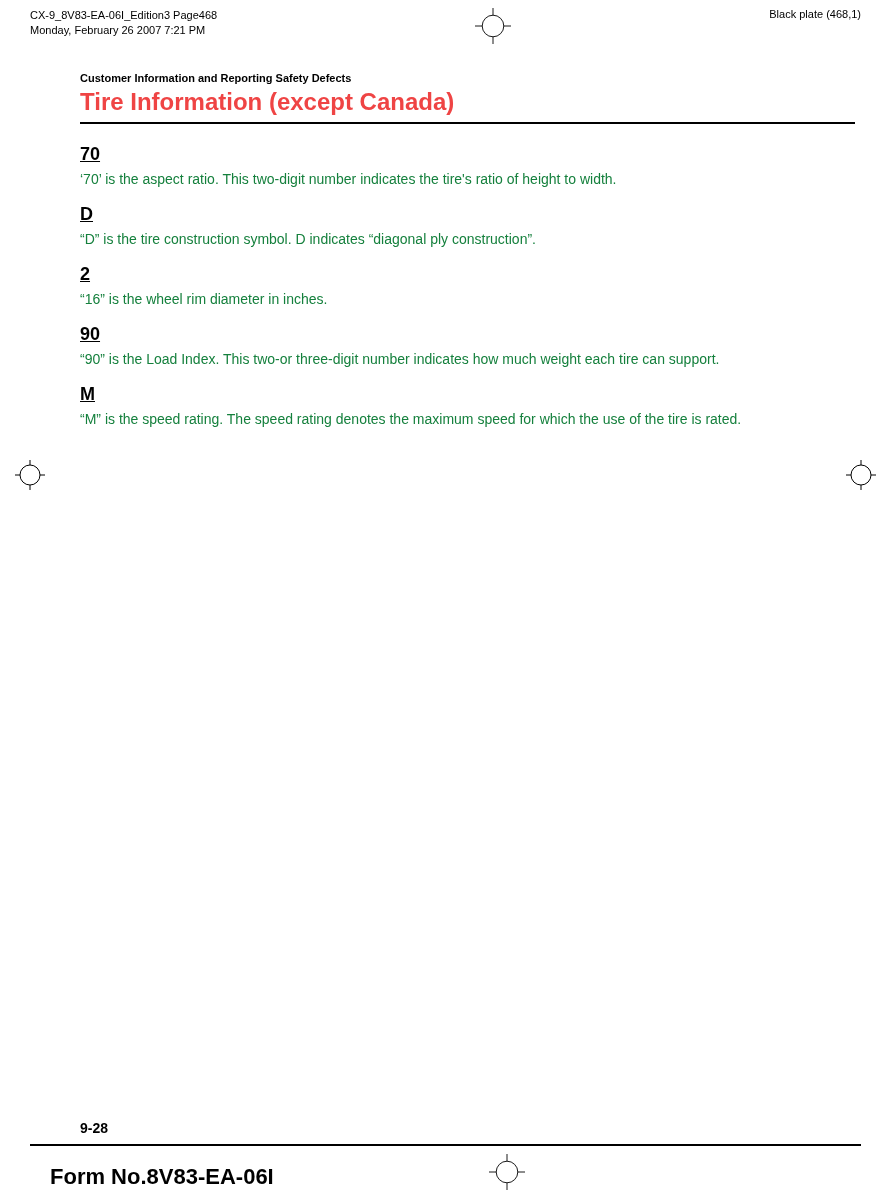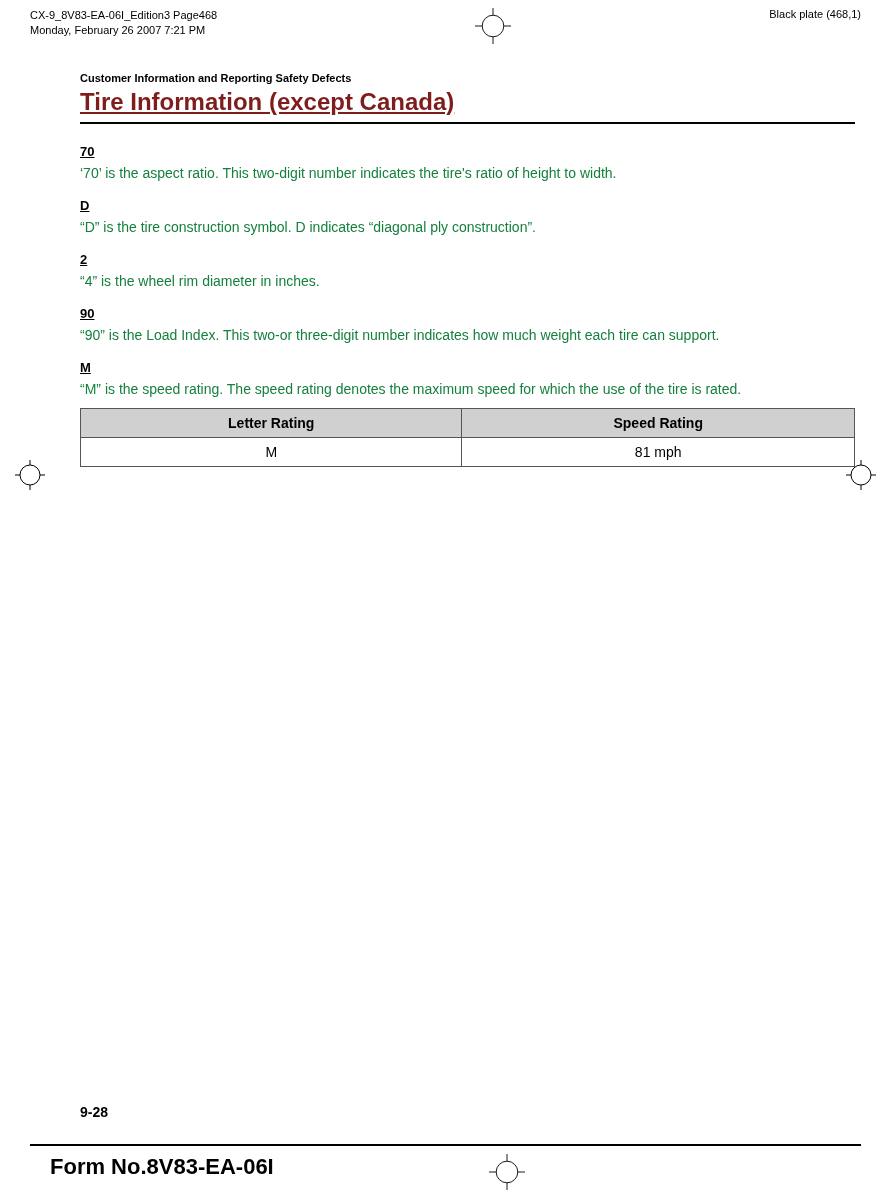--- a/index.html
+++ b/index.html
@@ -62,39 +62,38 @@
     .section-label {
       font-size: 11px;
       font-weight: bold;
       margin-bottom: 4px;
       color: #000;
     }
 
     .page-title {
       font-size: 24px;
       font-weight: bold;
-      color: #7f1d1d;
+      color: #ef4444;
       margin-bottom: 6px;
-      text-decoration: underline;
     }
 
     .title-rule {
       border: none;
       border-top: 2px solid #000;
       margin-bottom: 20px;
     }
 
     .section {
       margin-bottom: 14px;
     }
 
     .term {
       font-weight: bold;
       text-decoration: underline;
-      font-size: 13px;
+      font-size: 18px;
       margin-bottom: 4px;
       display: block;
     }
 
     .definition {
       font-size: 14px;
       line-height: 1.5;
       color: #15803d;
     }
 
@@ -125,28 +124,28 @@
       position: absolute;
       bottom: 0;
       left: 0;
       right: 0;
       padding: 10px 30px;
     }
 
     .page-number {
       font-size: 14px;
       font-weight: bold;
-      margin-bottom: 24px;
+      margin-bottom: 8px;
       padding-left: 50px;
     }
 
     .footer-bar {
       display: flex;
       justify-content: space-between;
-      align-items: flex-start;
+      align-items: flex-end;
       border-top: 2px solid #000;
       padding-top: 8px;
     }
 
     .footer-form {
       font-size: 22px;
       font-weight: bold;
       padding-left: 20px;
     }
 
@@ -230,46 +229,32 @@
       <p class="definition">‘70’ is the aspect ratio. This two-digit number indicates the tire's ratio of height to width.</p>
     </div>
 
     <div class="section">
       <span class="term">D</span>
       <p class="definition">“D” is the tire construction symbol. D indicates “diagonal ply construction”.</p>
     </div>
 
     <div class="section">
       <span class="term">2</span>
-      <p class="definition">“4” is the wheel rim diameter in inches.</p>
+      <p class="definition">“16” is the wheel rim diameter in inches.</p>
     </div>
 
     <div class="section">
       <span class="term">90</span>
       <p class="definition">“90” is the Load Index. This two-or three-digit number indicates how much weight each tire can support.</p>
     </div>
 
     <div class="section">
       <span class="term">M</span>
       <p class="definition">“M” is the speed rating. The speed rating denotes the maximum speed for which the use of the tire is rated.</p>
 
-      <table class="speed-table">
-        <thead>
-          <tr>
-            <th>Letter Rating</th>
-            <th>Speed Rating</th>
-          </tr>
-        </thead>
-        <tbody>
-          <tr>
-            <td>M</td>
-            <td>81 mph</td>
-          </tr>
-        </tbody>
-      </table>
     </div>
 
   </div>
 
   <div class="bottom-footer">
     <div class="page-number">9-28</div>
     <div class="footer-bar">
       <div class="footer-form">Form No.8V83-EA-06I</div>
       <div class="footer-crosshair">
         <svg class="crosshair-svg" viewBox="0 0 40 40">

